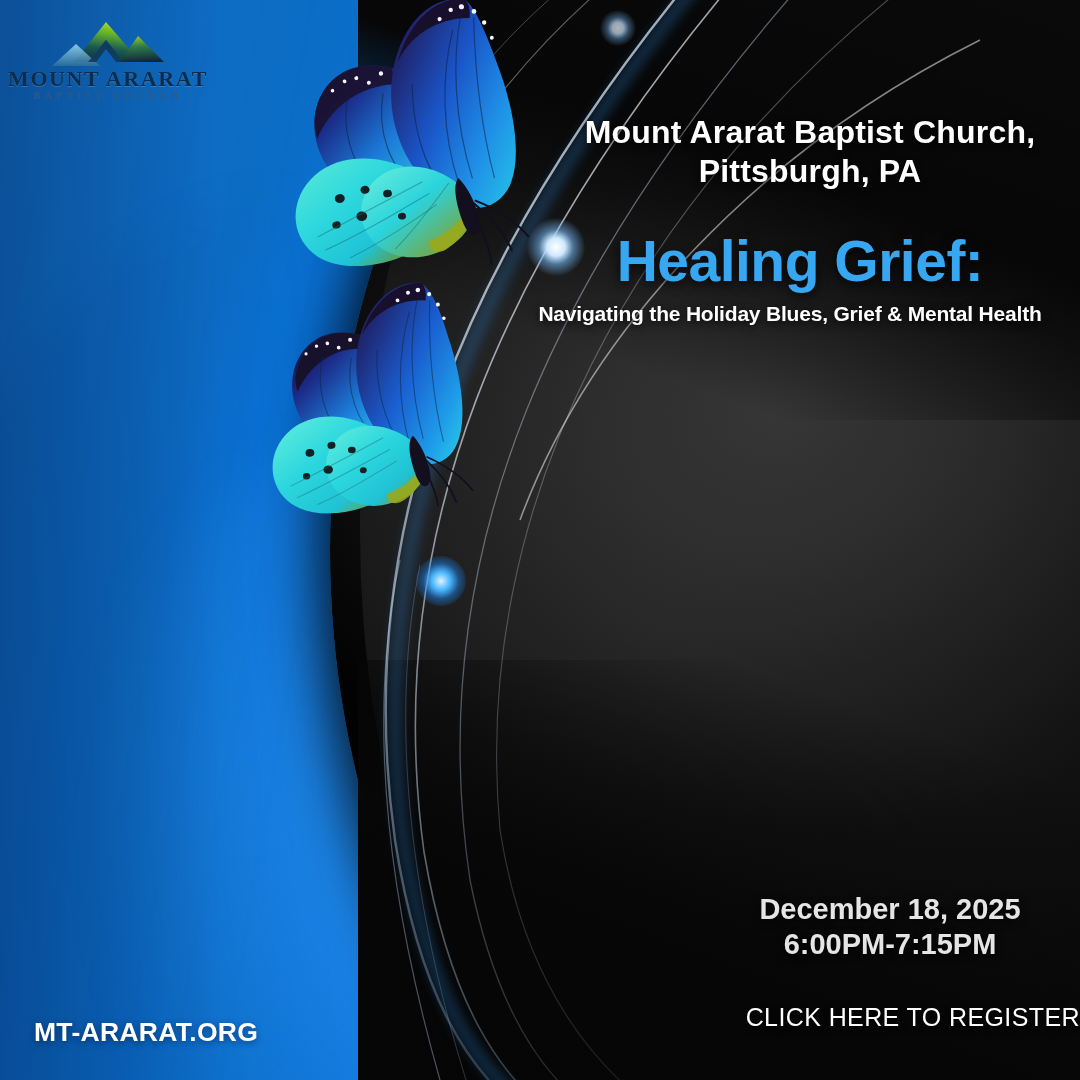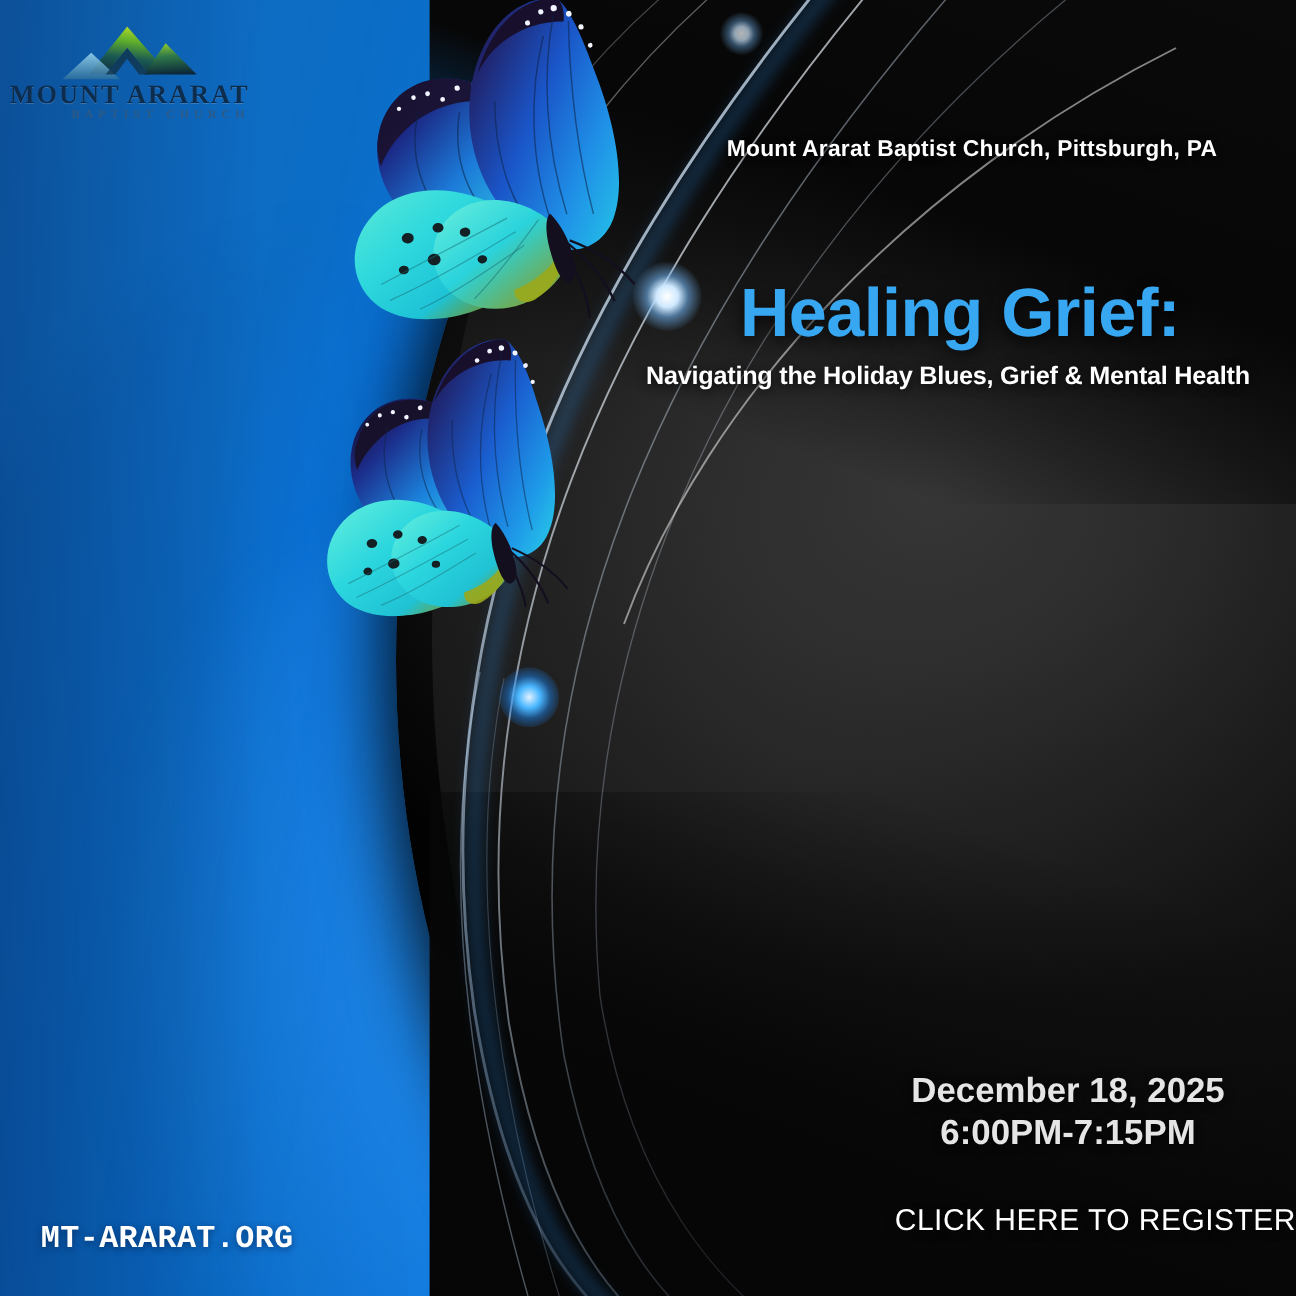--- a/index.html
+++ b/index.html
@@ -99,37 +99,37 @@
   }
   .logo svg{display:block;}
   .logo-word{
     position:absolute;left:0;top:52px;width:200px;text-align:center;
     font-size:22px;font-weight:700;letter-spacing:1.6px;
     color:#0d2d4f;
     text-shadow:0 1px 0 rgba(255,255,255,.16);
     font-family:"Liberation Serif",serif;
   }
   .logo-sub{
-    position:absolute;left:0;top:76px;width:200px;text-align:right;
+    position:absolute;left:0;top:76px;width:200px;text-align:center;
     font-size:10px;font-weight:700;letter-spacing:4.2px;
     color:#2e5a86;
     font-family:"Liberation Serif",serif;
   }
 
   
   .butterfly{position:absolute;}
   .bf1{left:268px;top:-6px;width:300px;height:290px;transform:rotate(-6deg);}
   .bf2{left:258px;top:278px;width:240px;height:232px;transform:rotate(-4deg);}
 
   
   .txt{position:absolute;color:#fff;text-align:center;}
 
   .church{
     left:560px;top:113px;width:500px;
-    font-size:19px;font-weight:700;line-height:1.22;
+    font-size:32px;font-weight:700;line-height:1.22;
     letter-spacing:.2px;
     text-shadow:0 2px 7px rgba(0,0,0,.85);
   }
 
   .title-main{
     left:520px;top:232px;width:560px;
     font-size:57px;font-weight:700;line-height:1.02;
     color:#37a7f2;
     letter-spacing:-.5px;
     text-shadow:0 3px 12px rgba(0,0,0,.8);
@@ -163,21 +163,20 @@
     cursor:pointer;
     text-align:right;
   }
 
   .url{
     left:34px;top:1017px;width:320px;text-align:left;
     font-size:26.5px;font-weight:700;letter-spacing:.3px;
     color:#ffffff;
     text-shadow:0 2px 6px rgba(0,20,60,.55);
     cursor:pointer;
-    font-family:Liberation Mono, monospace;
   }
 </style>
 </head>
 <body>
 
 <div id="poster">
 
   <div class="blue-base"></div>
   <div class="blue-band-a"></div>
   <div class="blue-band-b"></div>

